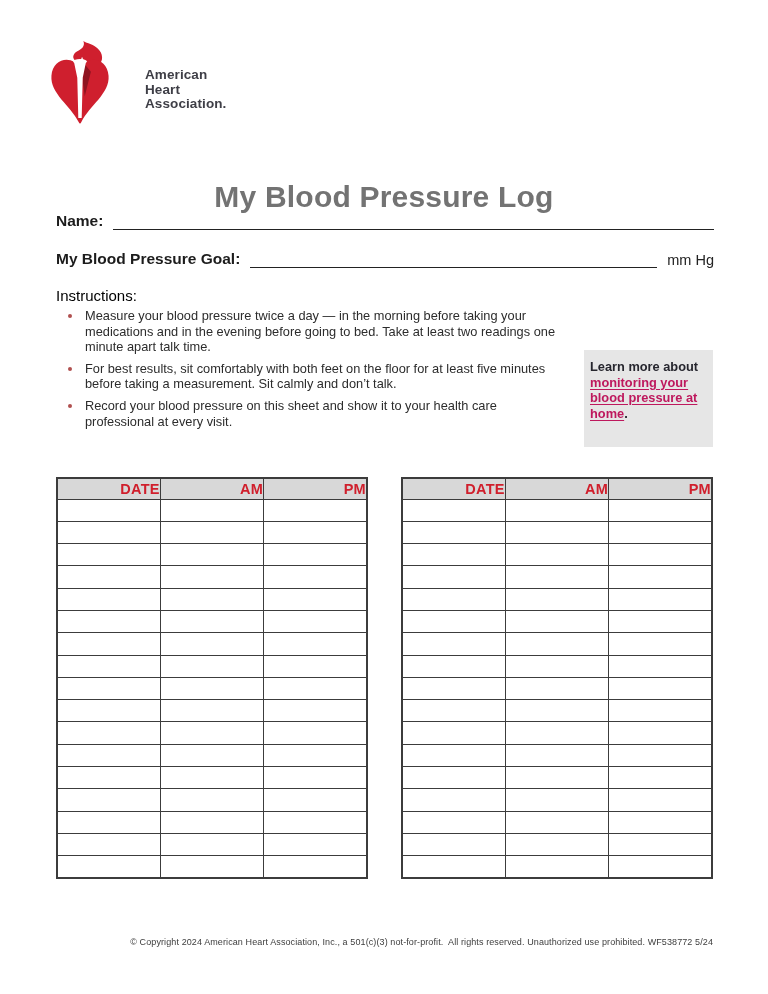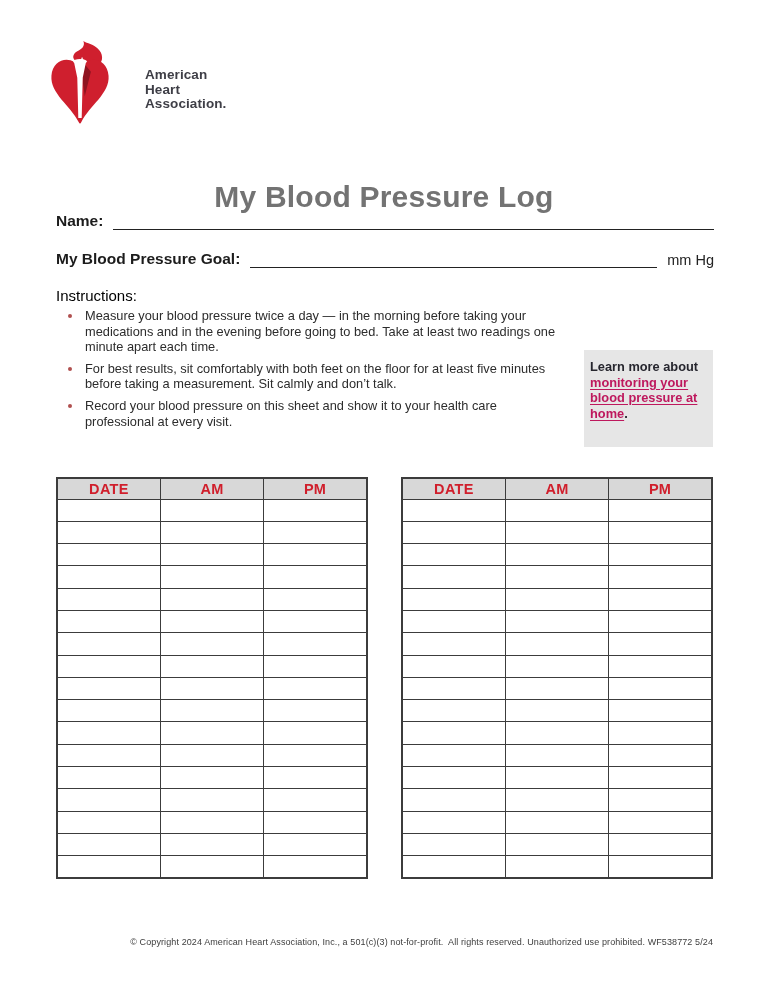--- a/index.html
+++ b/index.html
@@ -90,21 +90,21 @@
     table-layout: fixed;
     width: 312px;
     border: 2.5px solid #3c3c3c;
   }
   table.log-table th {
     height: 21px;
     background: #d8d8d8;
     color: #d01f2c;
     font-size: 14.5px; font-weight: bold;
     border: 1.6px solid #3c3c3c;
-    text-align: center; vertical-align: middle;
+    text-align: right; vertical-align: middle;
     letter-spacing: 0.3px;
   }
   table.log-table td {
     height: 22.3px;
     background: #ffffff;
     border: 1.6px solid #3c3c3c;
   }
 
   
   .footer {
@@ -145,21 +145,21 @@
   </div>
 
   <div class="field-row goal-row">
     <span class="field-label">My Blood Pressure Goal:</span>
     <span class="fill-line"></span>
     <span class="unit">mm Hg</span>
   </div>
 
   <div class="instructions-heading">Instructions:</div>
   <ul class="instructions-list">
-    <li>Measure your blood pressure twice a day — in the morning before taking your medications and in the evening before going to bed. Take at least two readings one minute apart each time.</li>
+    <li>Measure your blood pressure twice a day — in the morning before taking your medications and in the evening before going to bed. Take at least two readings one minute apart talk time.</li>
     <li>For best results, sit comfortably with both feet on the floor for at least five minutes before taking a measurement. Sit calmly and don’t talk.</li>
     <li>Record your blood pressure on this sheet and show it to your health care professional at every visit.</li>
   </ul>
 
   <div class="learn-box">
     <span class="intro">Learn more about</span><a href="#" class="learn-link">monitoring your blood pressure at home</a><span>.</span>
   </div>
 
   <div class="tables-wrap">
     <table class="log-table">

